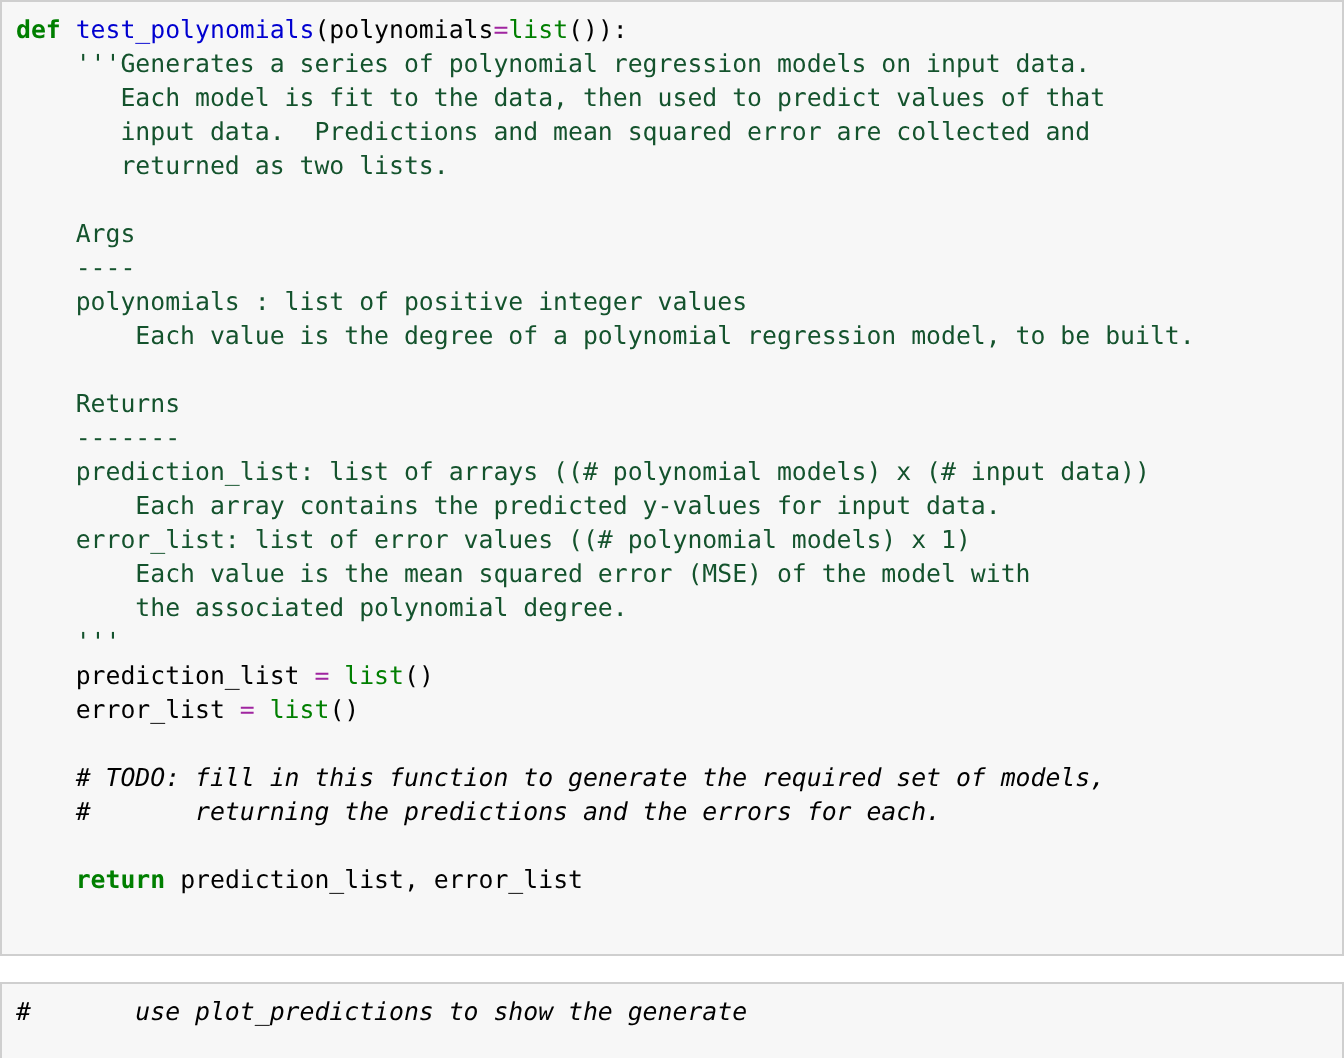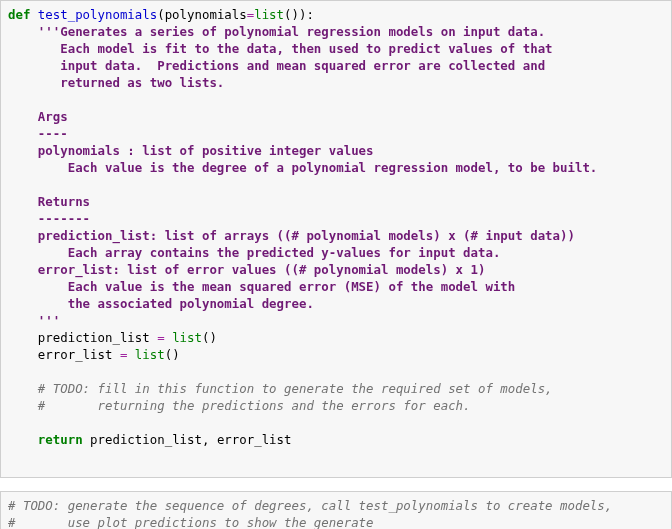--- a/index.html
+++ b/index.html
@@ -46,29 +46,29 @@
   }
 
   .ln { display: block; height: 17px; white-space: pre; }
 
   
   .kw   { color: #007f00; font-weight: bold; }          
   .fn   { color: #0000d0; }                              
   .bi   { color: #007f00; }                              
   .op   { color: #a025a0; }                              
   .pl   { color: #000000; }                              
-  .str  { color: #701a75; font-weight: bold; }                              
-  .cm   { color: #737373; font-style: italic; }                              
+  .str  { color: #14532d; }                              
+  .cm   { color: #000000; font-style: italic; }                              
 </style>
 </head>
 <body>
 
 <div class="notebook">
 
   <div class="cell cell-1">
     <div class="code-area"><span class="ln"><span class="kw">def </span><span class="fn">test_polynomials</span><span class="pl">(polynomials</span><span class="op">=</span><span class="bi">list</span><span class="pl">()):</span></span><span class="ln"><span class="str">    '''Generates a series of polynomial regression models on input data.</span></span><span class="ln"><span class="str">       Each model is fit to the data, then used to predict values of that</span></span><span class="ln"><span class="str">       input data.  Predictions and mean squared error are collected and</span></span><span class="ln"><span class="str">       returned as two lists.</span></span><span class="ln"><span class="str"></span></span><span class="ln"><span class="str">    Args</span></span><span class="ln"><span class="str">    ----</span></span><span class="ln"><span class="str">    polynomials : list of positive integer values</span></span><span class="ln"><span class="str">        Each value is the degree of a polynomial regression model, to be built.</span></span><span class="ln"><span class="str"></span></span><span class="ln"><span class="str">    Returns</span></span><span class="ln"><span class="str">    -------</span></span><span class="ln"><span class="str">    prediction_list: list of arrays ((# polynomial models) x (# input data))</span></span><span class="ln"><span class="str">        Each array contains the predicted y-values for input data.</span></span><span class="ln"><span class="str">    error_list: list of error values ((# polynomial models) x 1)</span></span><span class="ln"><span class="str">        Each value is the mean squared error (MSE) of the model with</span></span><span class="ln"><span class="str">        the associated polynomial degree.</span></span><span class="ln"><span class="str">    '''</span></span><span class="ln"><span class="pl">    prediction_list </span><span class="op">=</span><span class="pl"> </span><span class="bi">list</span><span class="pl">()</span></span><span class="ln"><span class="pl">    error_list </span><span class="op">=</span><span class="pl"> </span><span class="bi">list</span><span class="pl">()</span></span><span class="ln"><span class="pl"></span></span><span class="ln"><span class="cm">    # TODO: fill in this function to generate the required set of models,</span></span><span class="ln"><span class="cm">    #       returning the predictions and the errors for each.</span></span><span class="ln"><span class="pl"></span></span><span class="ln"><span class="kw">    return</span><span class="pl"> prediction_list, error_list</span></span></div>
   </div>
 
   <div class="cell cell-2">
-    <div class="code-area"><span class="ln"><span class="cm"># TODO: generate the sequence of degrees, call test_polynomials to create models,</span></span><span class="ln"><span class="cm">#       use plot_predictions to show the generate</span></span></div>
+    <div class="code-area"><span class="ln"><span class="cm">#       use plot_predictions to show the generate</span></span></div>
   </div>
 
 </div>
 
 </body></html>

